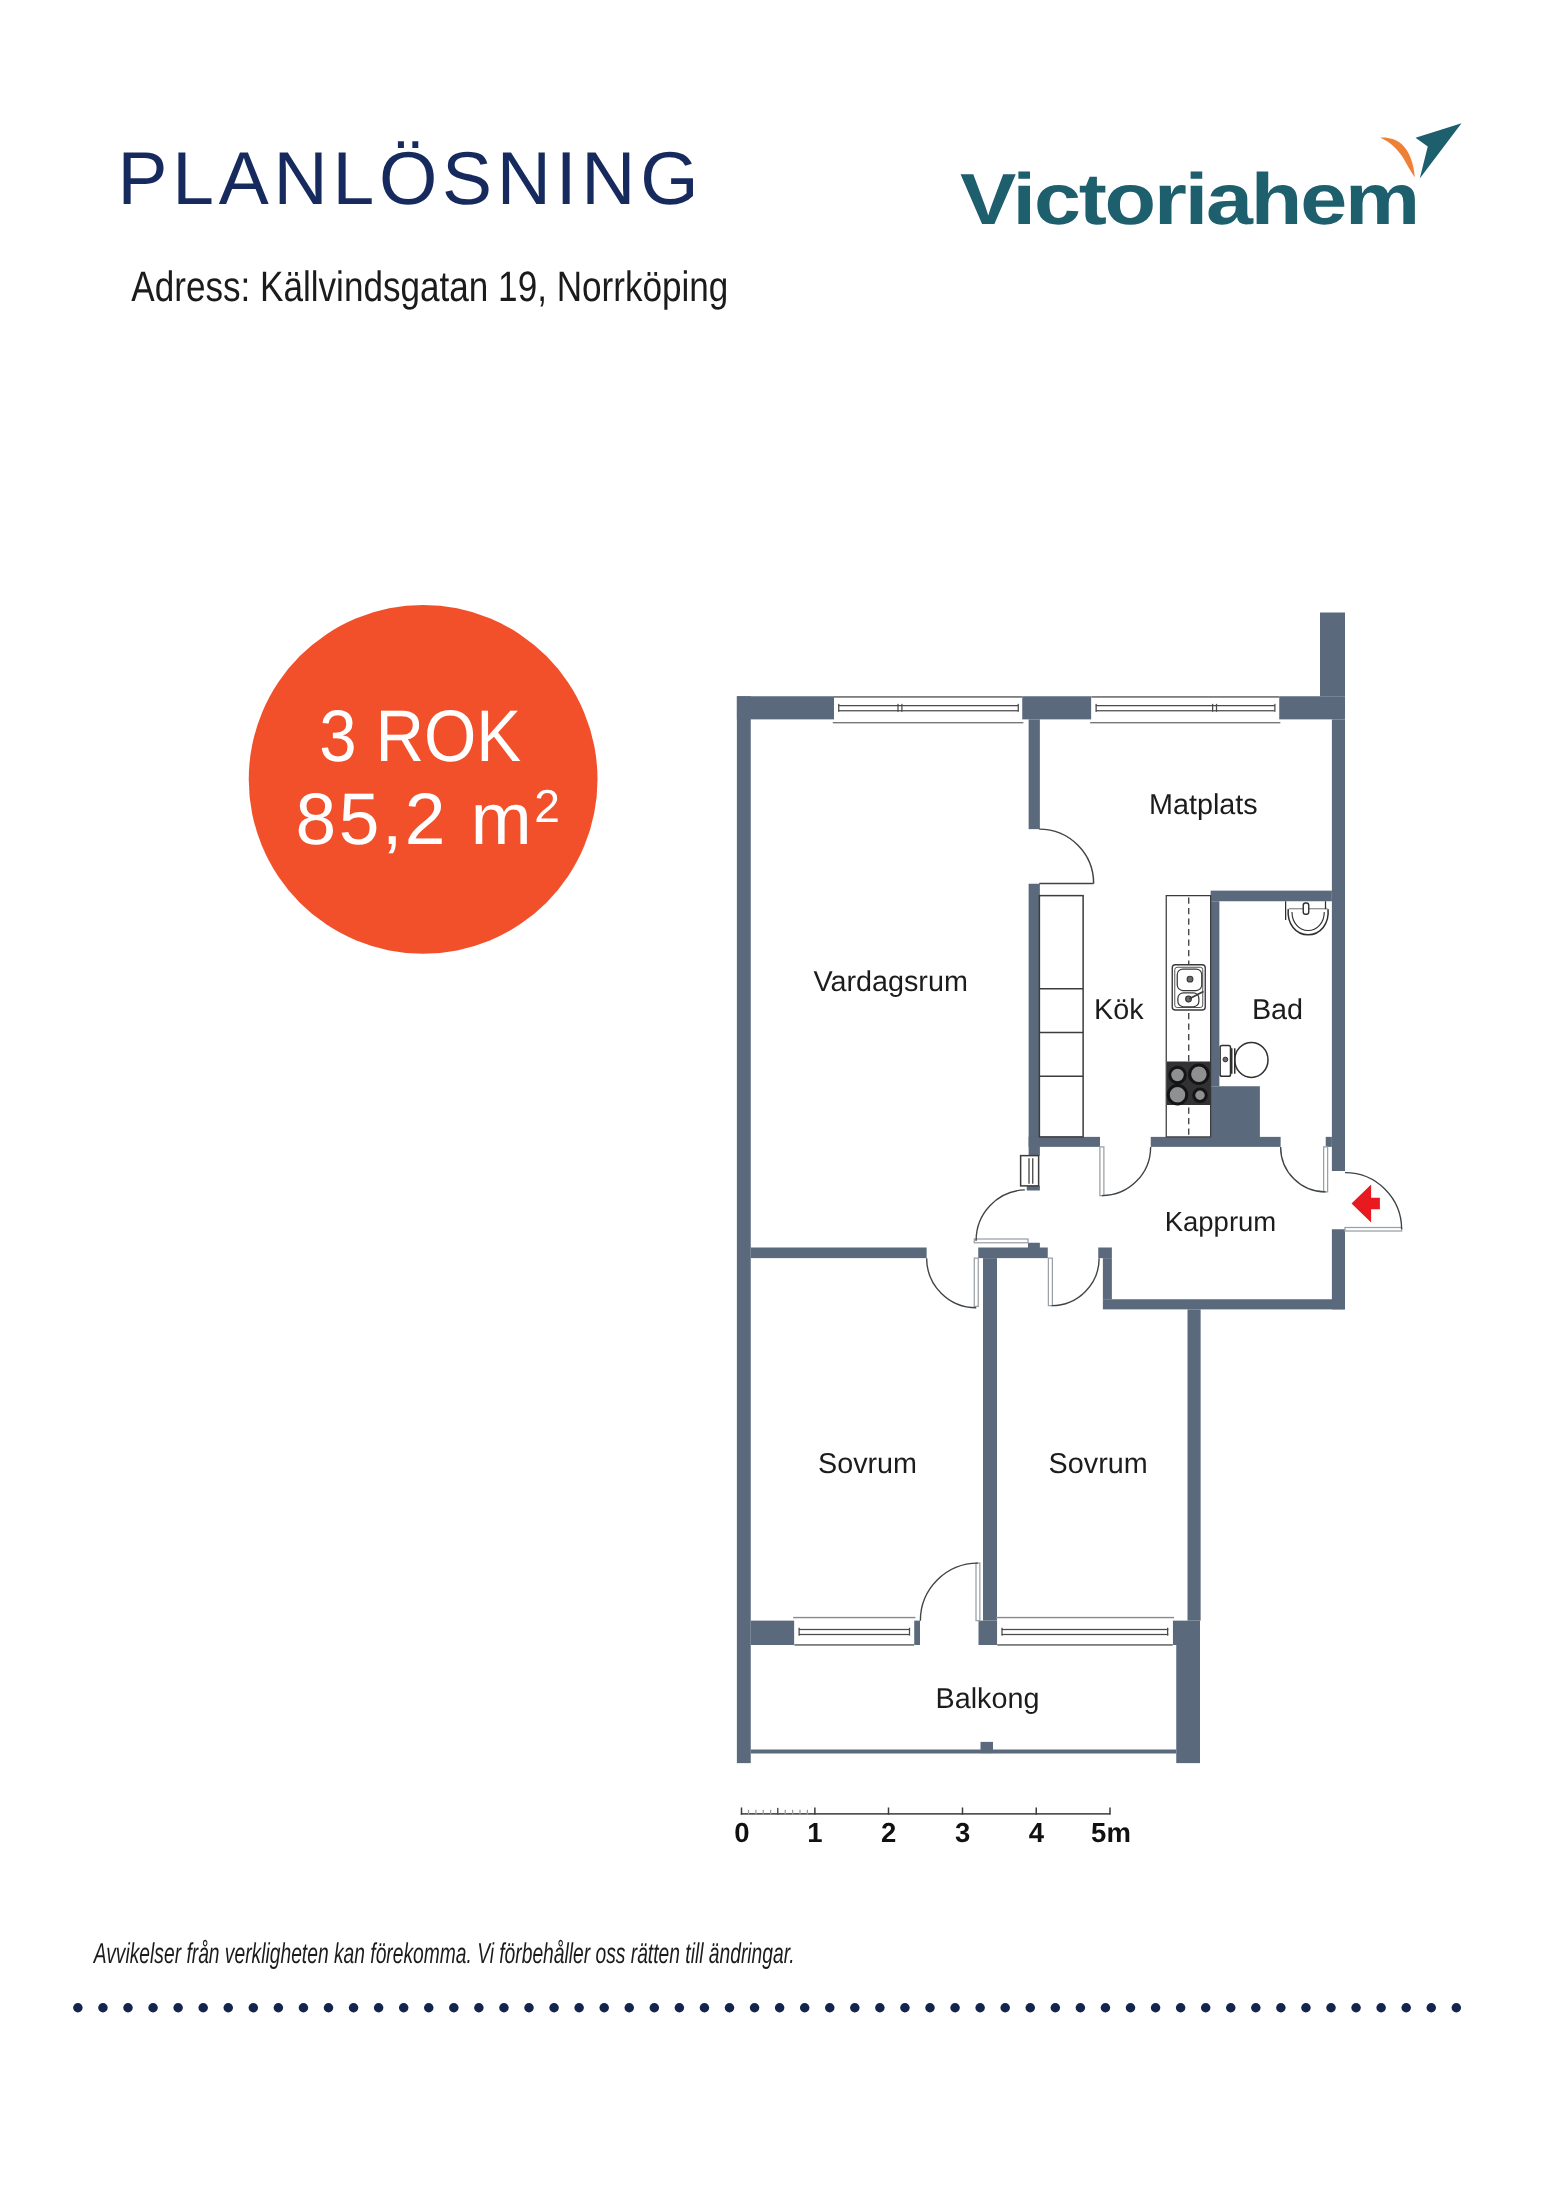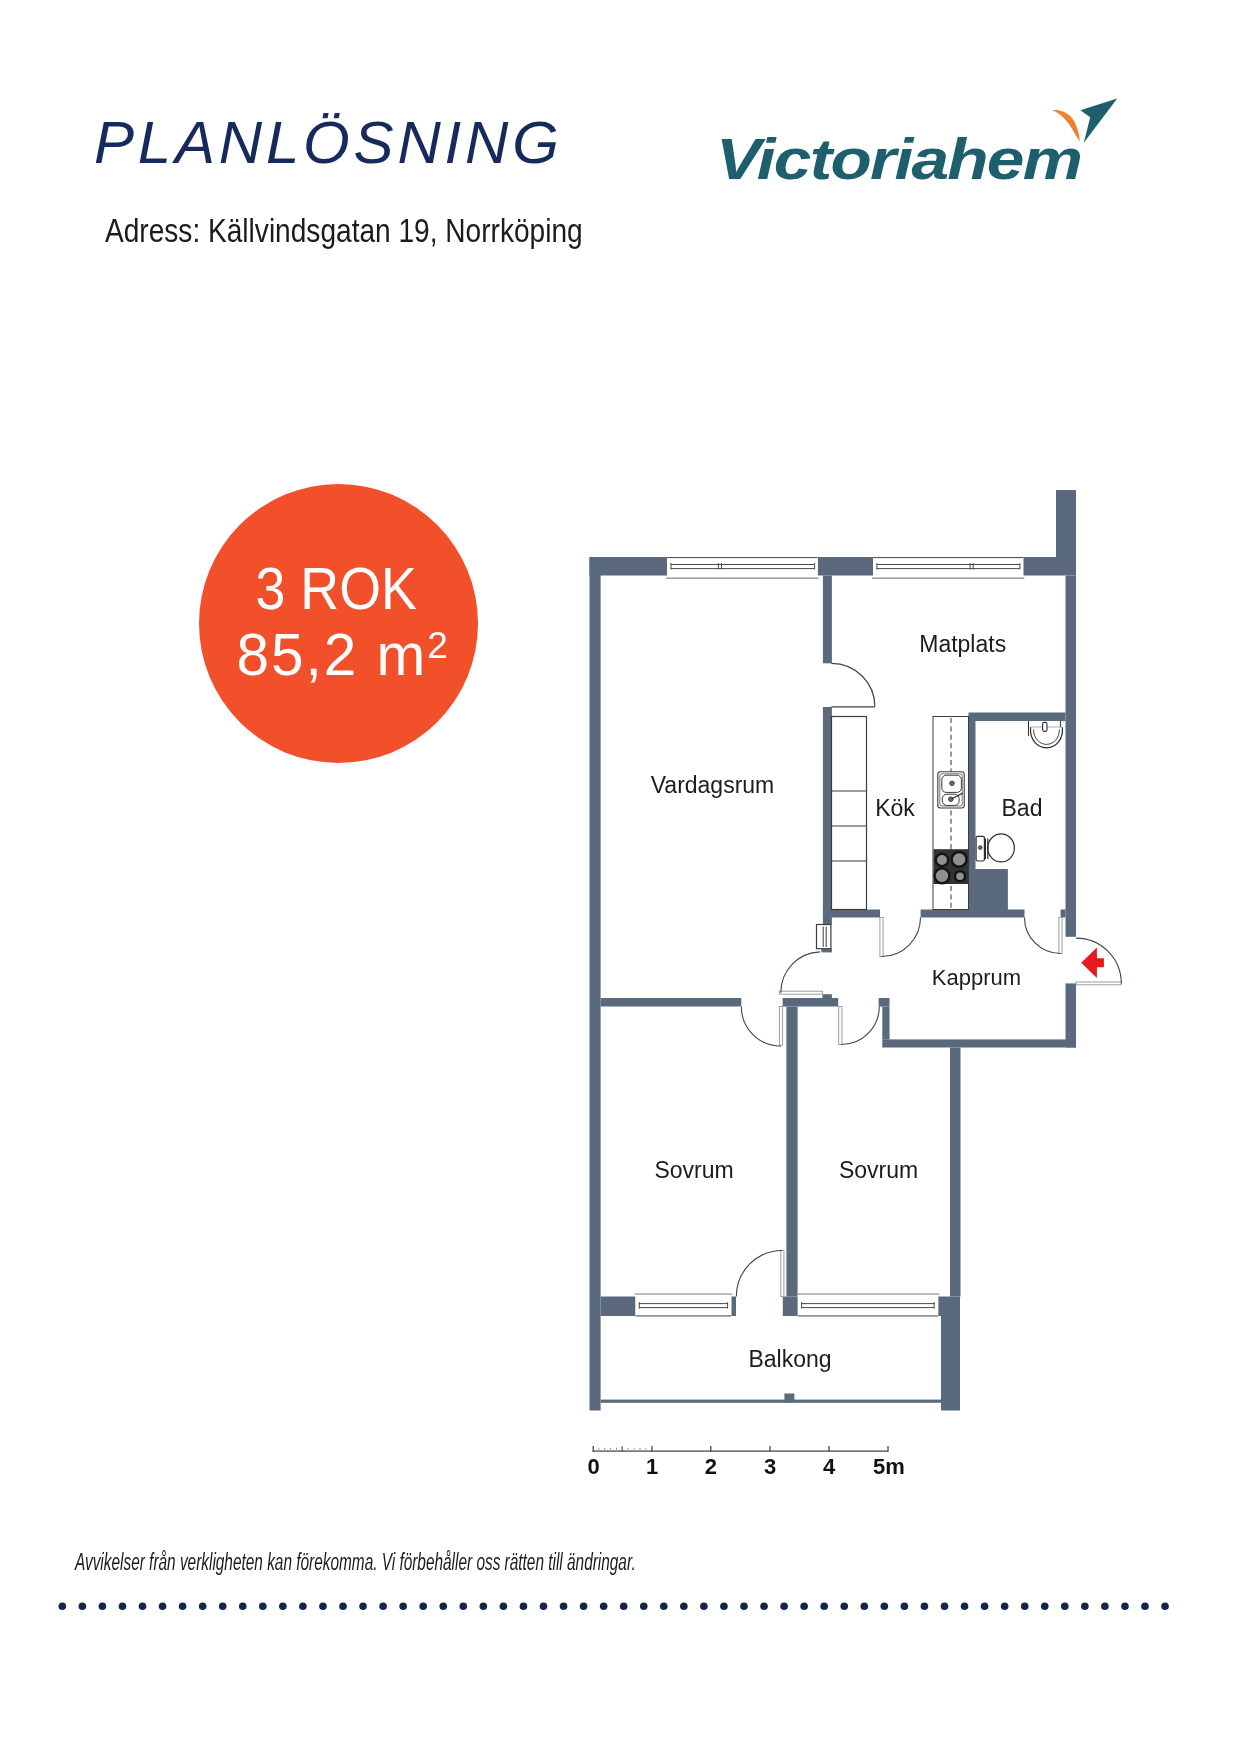--- a/index.html
+++ b/index.html
@@ -3,25 +3,25 @@
 <meta charset="utf-8">
 <style>
   html,body{margin:0;padding:0;}
   body{width:1240px;height:1754px;background:#ffffff;position:relative;overflow:hidden;
        font-family:"Liberation Sans",sans-serif;}
   .abs{position:absolute;}
 </style>
 </head>
 <body>
 
-<div class="abs" id="title" style="left:94px;top:113px;font-size:60px;color:#172a5e;letter-spacing:3.8px;line-height:1;font-style:italic;">PLANLÖSNING</div>
+<div class="abs" id="title" style="left:94px;top:113px;font-size:60px;color:#172a5e;letter-spacing:3.8px;line-height:1;">PLANLÖSNING</div>
 
 <div class="abs" id="addr" style="left:105px;top:213px;font-size:34px;color:#1b1b1b;line-height:1;transform:scaleX(0.826);transform-origin:left top;">Adress: Källvindsgatan 19, Norrköping</div>
 
-<div class="abs" id="logo" style="left:712px;top:85px;width:420px;height:100px;font-style:italic;">
+<div class="abs" id="logo" style="left:764px;top:85px;width:420px;height:100px;">
   <svg width="420" height="100" viewBox="755 85 420 100" style="position:absolute;left:0;top:0;">
 
     <text transform="translate(759,179) scale(1.165,1)" font-family="Liberation Sans" font-weight="bold" font-size="58" fill="#1d5f6d" letter-spacing="-1.5">Victoriahem</text>
 
     <path d="M 1095.3,110.2 C 1103,113.3 1110.5,120.3 1115.3,129.3 C 1118.4,135 1121,139 1122.8,141.8 C 1122.2,131.5 1118.7,121.3 1112.7,115.6 C 1107.7,111 1099.8,109.6 1095.3,110.2 Z" fill="#ee8136"></path>
 
     <path d="M 1160.2,98.6 L 1123.4,110.2 L 1133.2,117.2 L 1126.8,142.8 Z" fill="#1d5f6d"></path>
   </svg>
 </div>
 

